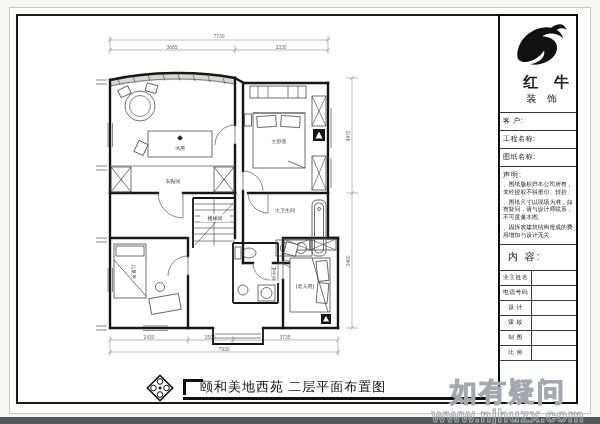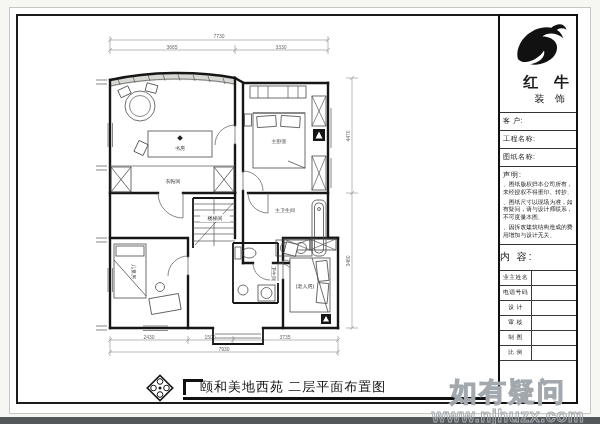--- a/index.html
+++ b/index.html
@@ -11,29 +11,29 @@
   .frame{position:absolute;left:16px;top:14px;width:562px;height:390px;border:2px solid #1b1b1b;}
   .bottom-strip{position:absolute;left:0;right:0;bottom:0;height:7px;background:#54585a;}
 
   
   .titleblock{position:absolute;left:498px;top:14px;width:80px;height:390px;background:#fff;
               border:2px solid #101010;display:flex;flex-direction:column;}
   .tb-logo{height:58px;display:flex;align-items:center;justify-content:center;padding-top:4px;}
   .tb-brand{font-family:"Liberation Serif",serif;font-size:15px;font-weight:bold;
             letter-spacing:6px;text-align:center;padding-left:22px;line-height:1.1;}
   .tb-brand-sub{font-family:"Liberation Serif",serif;font-size:10px;letter-spacing:4px;
-            text-align:right;padding-right:7px;margin-top:1px;}
+            text-align:right;padding-right:15px;margin-top:1px;}
   .tb-fields{margin-top:6px;border-top:1px solid #333;}
   .tb-field{height:18px;border-bottom:1px solid #333;font-size:7px;display:flex;
             align-items:center;padding:0 3px;letter-spacing:0.5px;}
   .tb-statement{font-size:5.8px;line-height:1.35;padding:3px 3px 2px 3px;color:#222;
             border-bottom:1px solid #333;flex:0 0 auto;}
   .tb-statement .head{font-size:7px;margin-bottom:2px;letter-spacing:1px;}
   .tb-statement .item{margin-bottom:2px;}
-  .tb-content{font-size:10px;letter-spacing:2px;padding:5px 0;height:26px;border-bottom:1px solid #333;}
+  .tb-content{font-size:10px;letter-spacing:2px;padding:5px 8px;height:26px;border-bottom:1px solid #333;}
   .tb-row{height:15px;display:flex;border-bottom:1px solid #3a3a3a;}
   .tb-row .lab{width:32px;font-size:5.8px;display:flex;align-items:center;justify-content:center;
                border-right:1px solid #3a3a3a;letter-spacing:0.5px;color:#222;}
   .tb-row .val{flex:1;}
   .tb-fill{flex:1;}
 
   
   .stamp{position:absolute;left:146px;top:374px;}
   .cap-bracket{position:absolute;left:183px;top:379px;width:20px;height:16px;
                border-left:3px solid #111;border-top:3px solid #111;}

